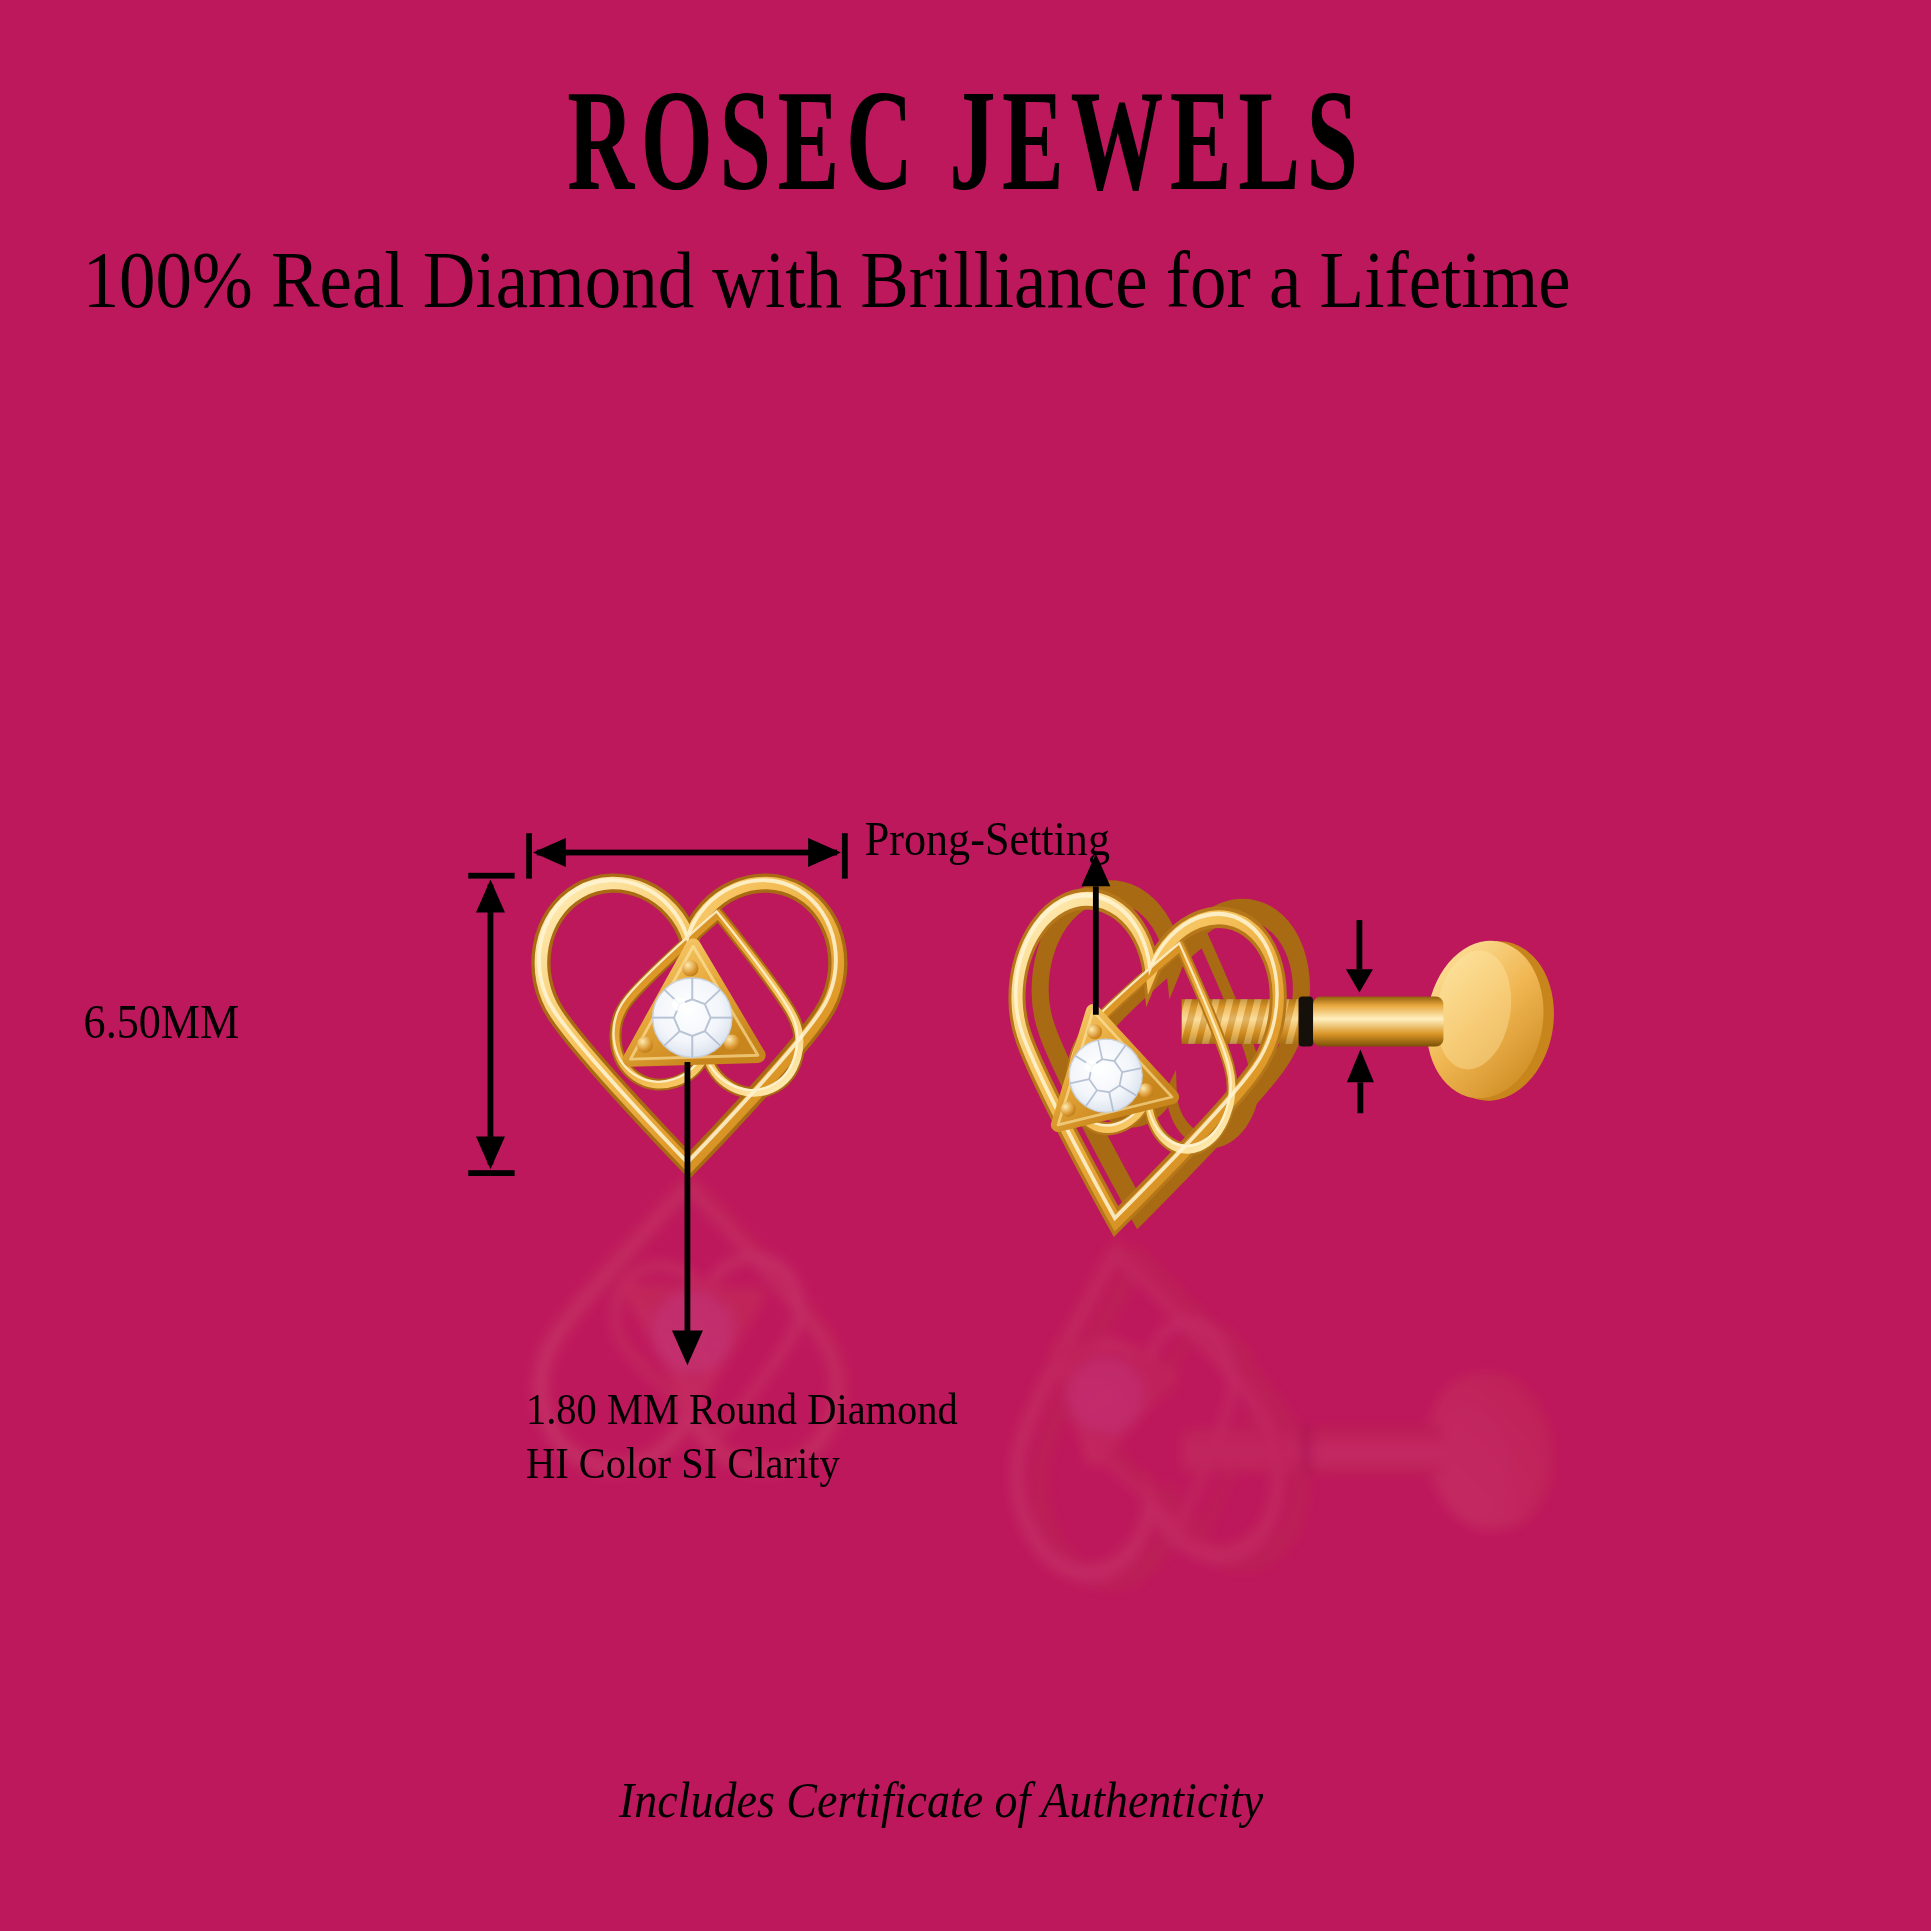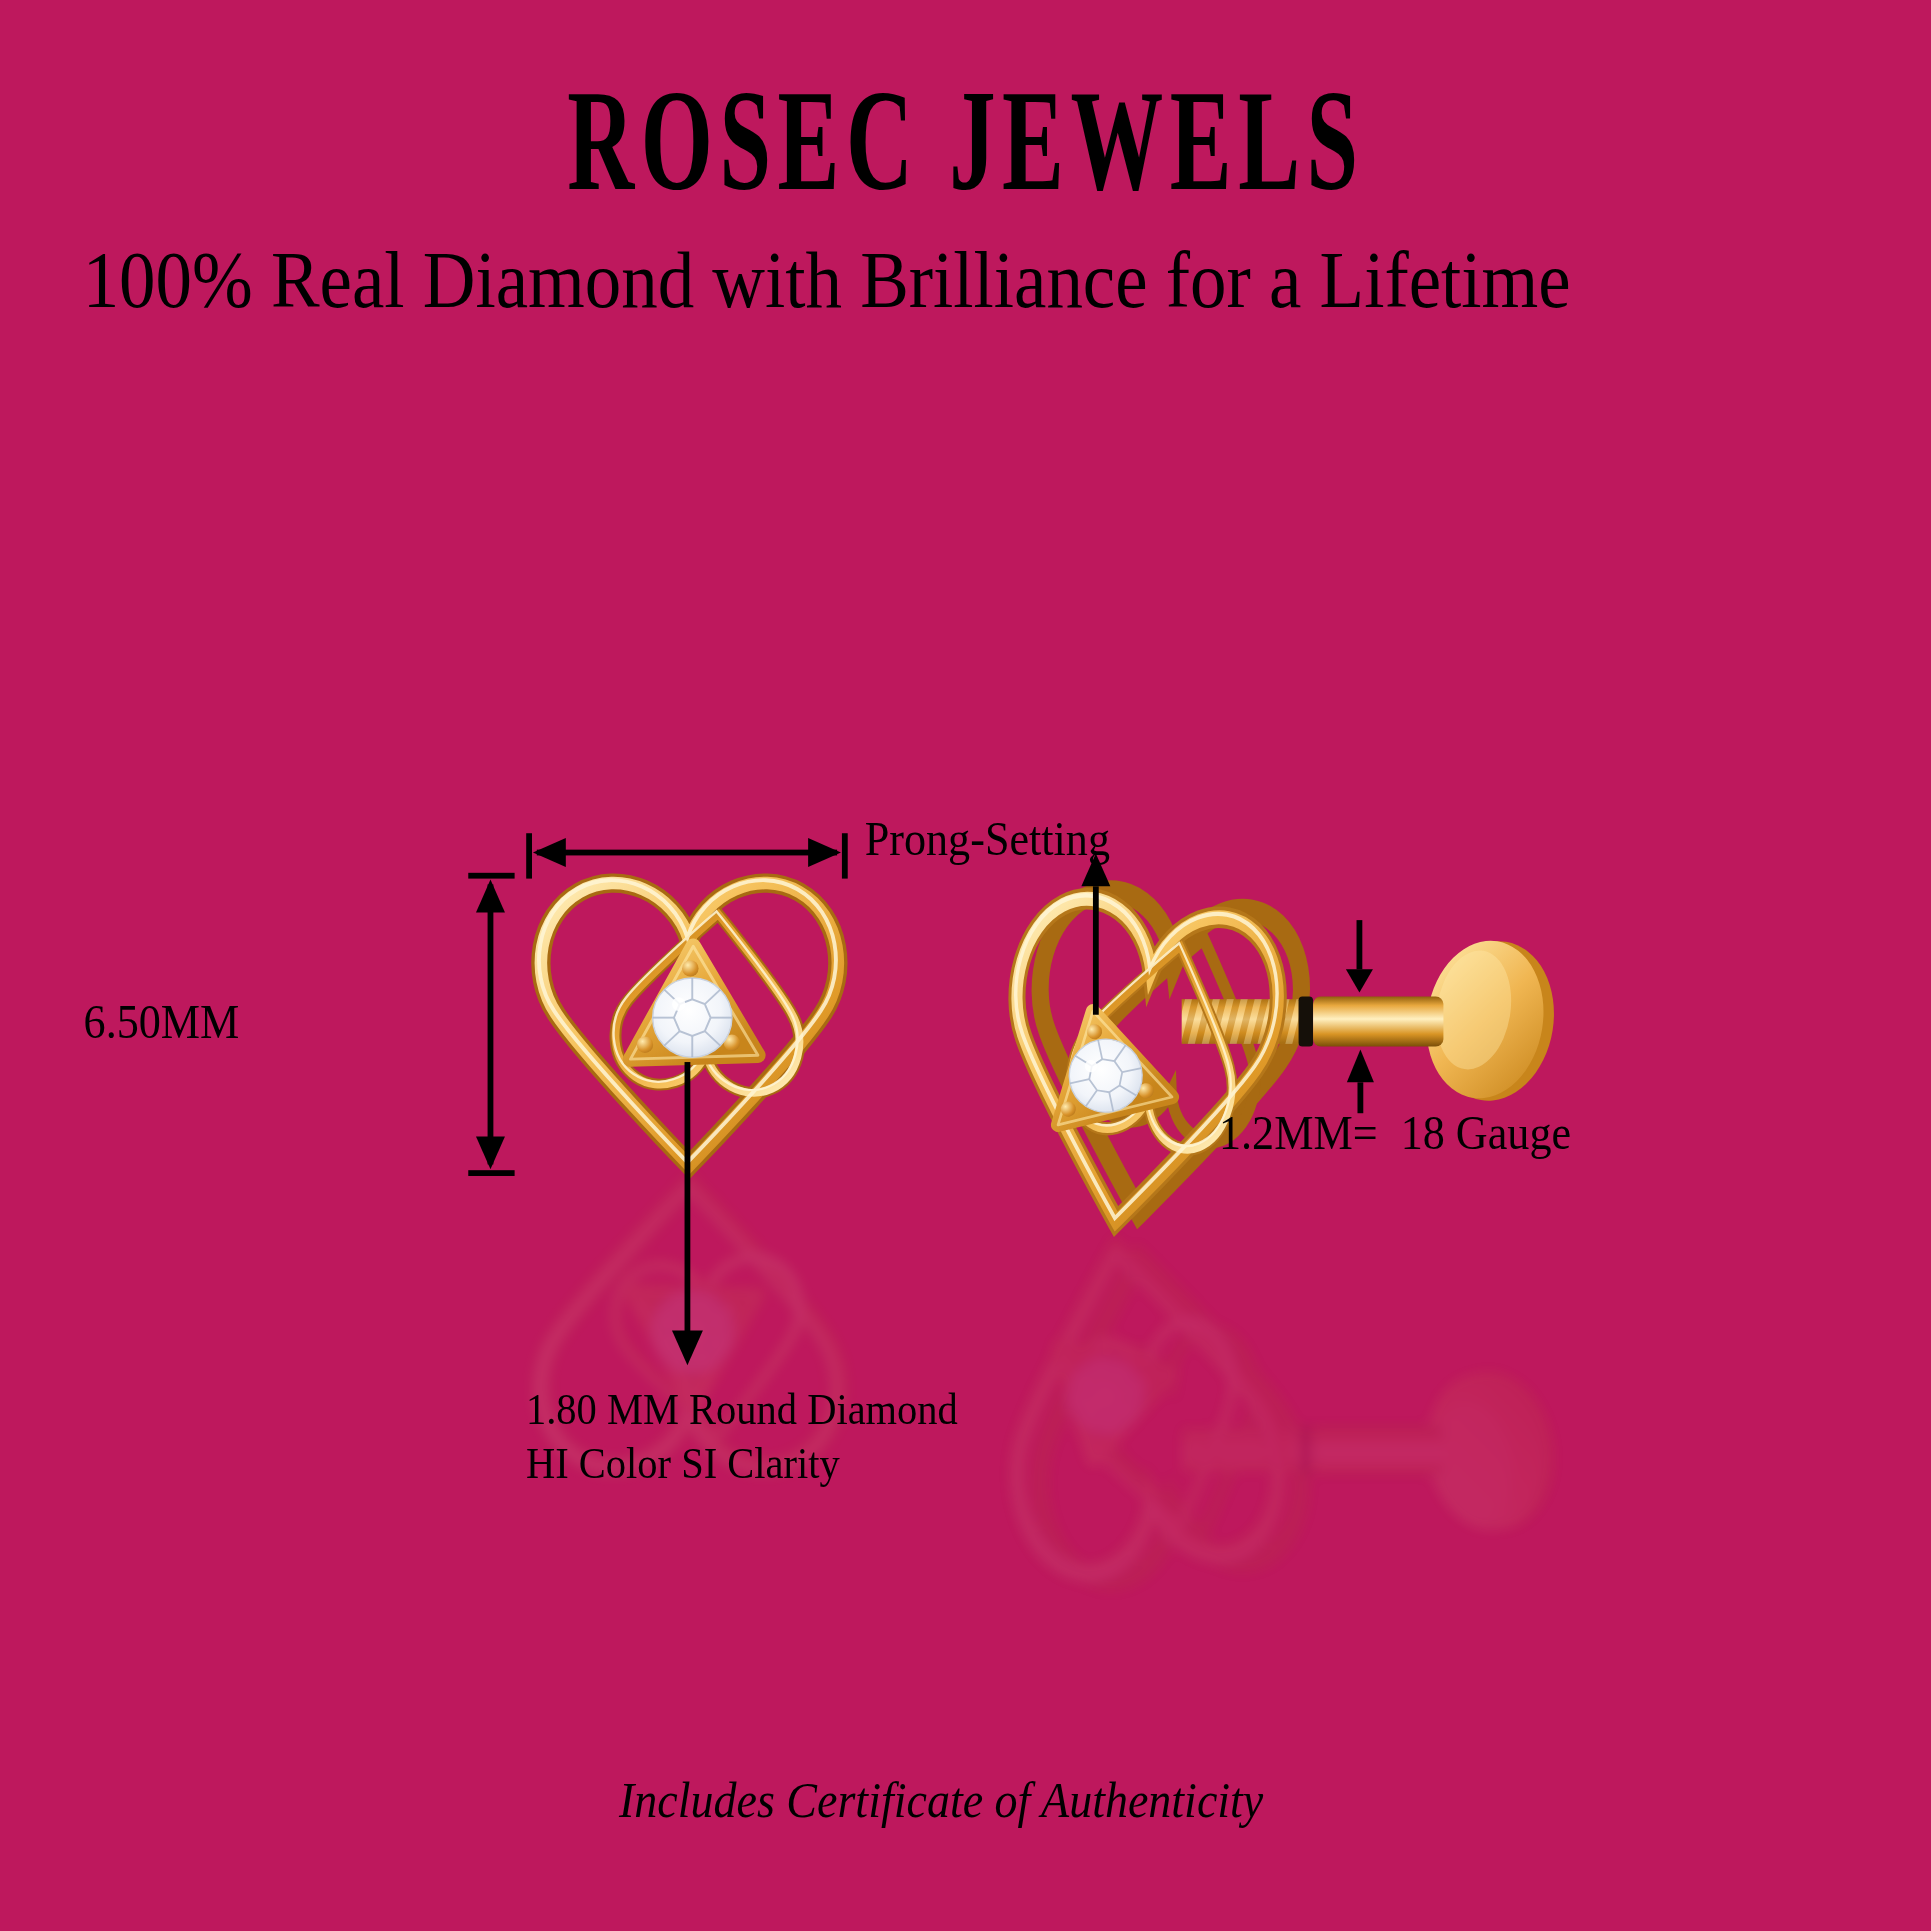--- a/index.html
+++ b/index.html
@@ -188,21 +188,20 @@
 
   <div class="txt title"><span class="cond">ROSEC JEWELS</span></div>
 
   <div class="txt subtitle"><span class="cond">100% Real Diamond with Brilliance for a Lifetime</span></div>
 
 
   <div class="txt dim-label h-label"><span class="cond-r">6.50MM</span></div>
 
   <div class="txt dim-label prong-label"><span class="cond">Prong-Setting</span></div>
 
-  <div class="txt dim-label gauge-label"><span class="cond-l"><span>1.2MM=</span><span class="gap"></span><span>18 Gauge</span></span></div>
 
   <div class="txt stone-label">
     <span class="cond-l">
       <span>1.80 MM Round Diamond</span><br>
       <span>HI Color SI Clarity</span>
     </span>
   </div>
 
   <div class="txt footer-note"><span class="cond">Includes Certificate of Authenticity</span></div>
 

